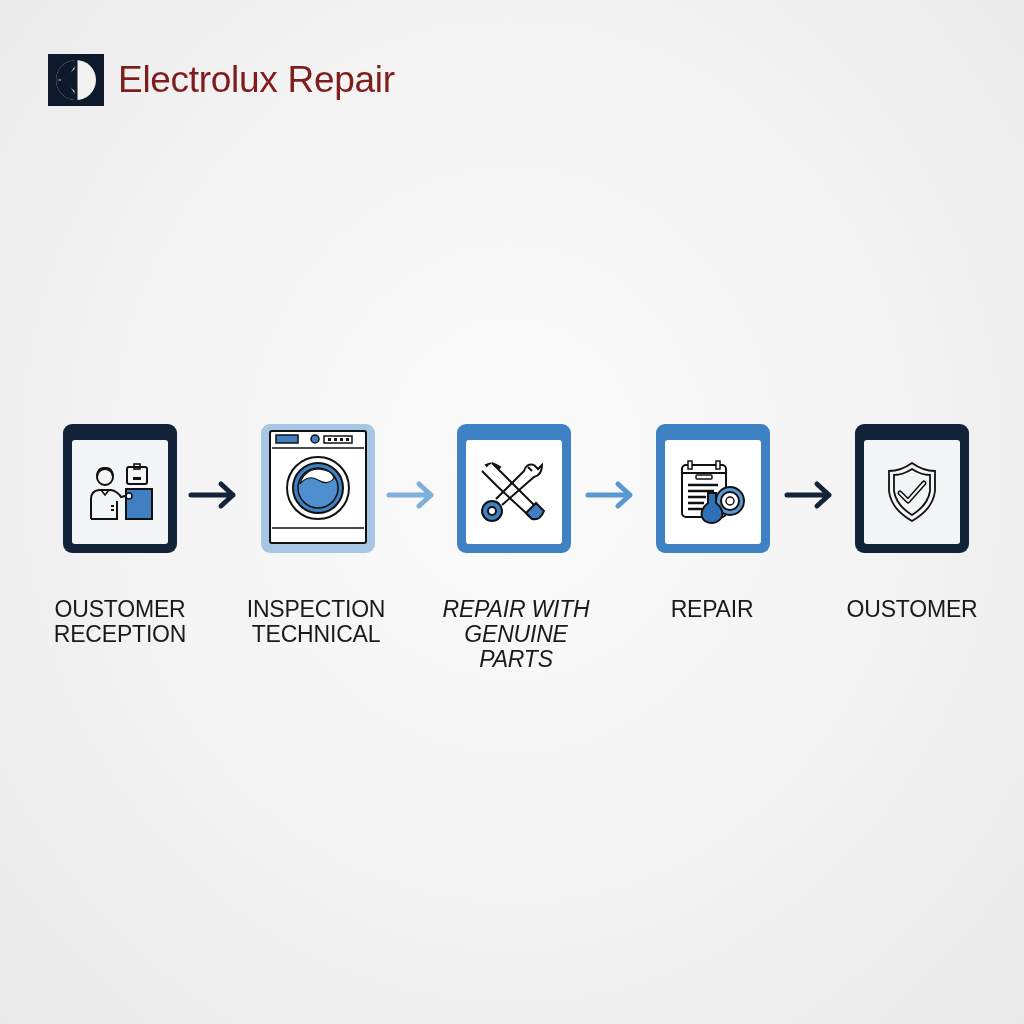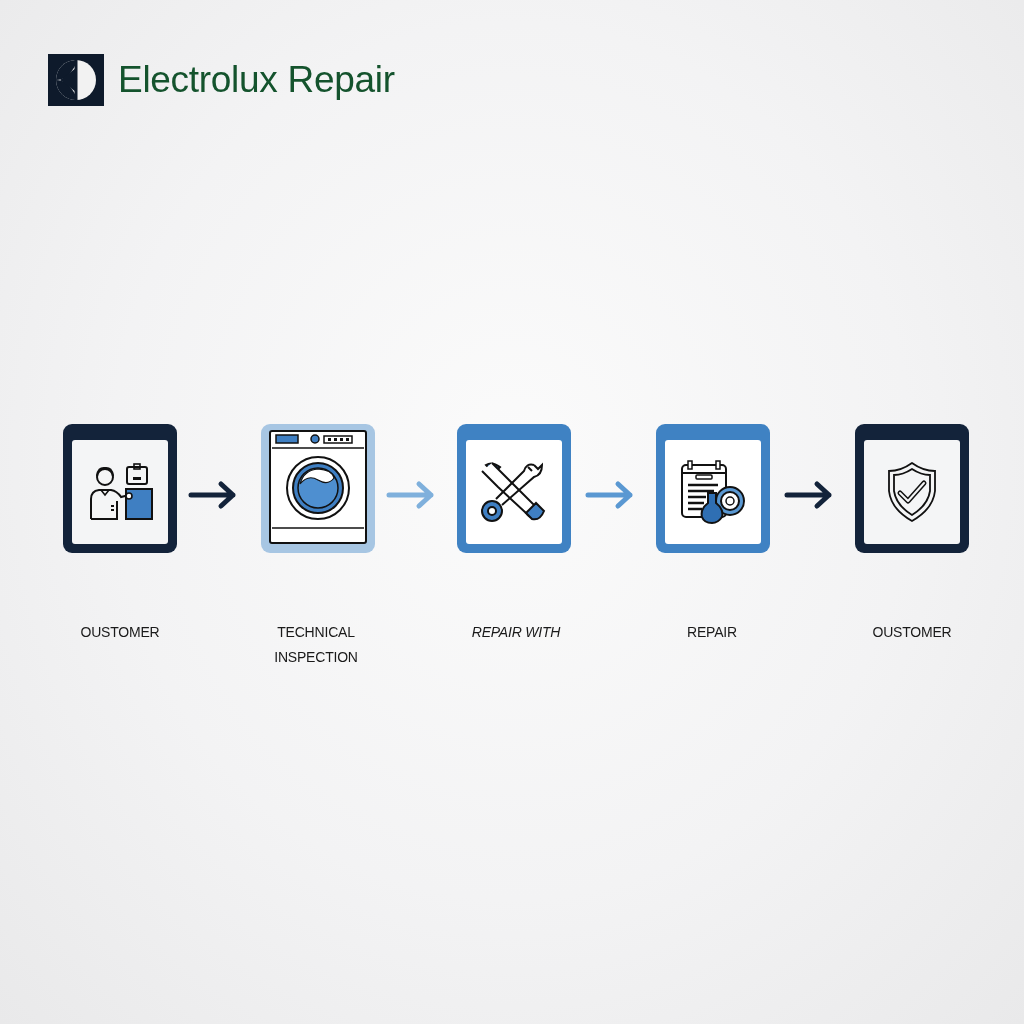--- a/index.html
+++ b/index.html
@@ -4,34 +4,34 @@
 <style>
   html, body { margin:0; padding:0; }
   body {
     width:1024px; height:1024px; overflow:hidden; position:relative;
     background: radial-gradient(ellipse at 50% 45%, #fbfbfb 0%, #f3f3f4 55%, #e9e9ea 100%);
     font-family: "Liberation Sans", "DejaVu Sans", sans-serif;
     color:#111;
   }
   .brand { position:absolute; left:48px; top:54px; display:flex; align-items:center; }
   .logo-mark { width:56px; height:52px; background:#0e1a2b; display:flex; align-items:center; justify-content:center; }
-  .brand-text { margin-left:14px; font-size:37px; letter-spacing:-0.3px; color:#14532d; line-height:52px; }
+  .brand-text { margin-left:14px; font-size:37px; letter-spacing:-0.3px; color:#7f1d1d; line-height:52px; }
   .brand-text .b1 { font-weight:normal; }
   .brand-text .b2 { font-weight:normal; margin-left:10px; }
 
   .step { position:absolute; top:424px; width:114px; height:129px; box-sizing:border-box; border-radius:9px; }
   .step .inner { position:absolute; left:9px; top:16px; right:9px; bottom:9px; background:#f4f5f6; border-radius:3px; display:flex; align-items:center; justify-content:center; }
   .step.dark { background:#13233a; }
   .step.mid { background:#3f82c3; }
   .step.light { background:#a7c6e3; }
   .step.light .inner { left:8px; top:6px; right:8px; bottom:9px; background:#fff; }
 
   .arrow { position:absolute; top:480px; width:52px; height:30px; }
 
-  .label { position:absolute; top:620px; width:180px; text-align:center; font-size:14px; line-height:25px; color:#1a1a1a; letter-spacing:-0.2px; }
+  .label { position:absolute; top:597px; width:180px; text-align:center; font-size:23px; line-height:25px; color:#1a1a1a; letter-spacing:-0.2px; }
 </style>
 </head>
 <body>
 
 <div class="brand">
   <div class="logo-mark">
     <svg width="44" height="44" viewBox="0 0 44 44">
       <circle cx="22" cy="22" r="20" fill="#f2f2f2"></circle>
       <path d="M22 2 L22 42" stroke="#0e1a2b" stroke-width="3"></path>
       <path d="M2 22 Q14 22 22 6 L22 2 A20 20 0 0 0 2 22 Z" fill="#0e1a2b"></path>
@@ -140,26 +140,28 @@
       <path d="M25 2 Q36 10 48 10 L48 30 Q46 48 25 60 Q4 48 2 30 L2 10 Q14 10 25 2 Z" fill="none" stroke="#111" stroke-width="1.8"></path>
       <path d="M25 8 Q34 14 43 14 L43 30 Q41 44 25 54 Q9 44 7 30 L7 14 Q16 14 25 8 Z" fill="none" stroke="#111" stroke-width="1.8"></path>
       <path d="M13 32 L21 40 L37 22" fill="none" stroke="#111" stroke-width="5" stroke-linecap="round" stroke-linejoin="round"></path>
       <path d="M13 32 L21 40 L37 22" fill="none" stroke="#f4f5f6" stroke-width="2" stroke-linecap="round" stroke-linejoin="round"></path>
     </svg>
   </div>
 </div>
 
 <div class="label" style="left:30px;">
   <div>OUSTOMER</div>
+  <div>RECEPTION</div>
 </div>
 <div class="label" style="left:226px;">
+  <div>INSPECTION</div>
   <div>TECHNICAL</div>
-  <div>INSPECTION</div>
 </div>
 <div class="label" style="left:426px;font-style:italic;">
   <div>REPAIR WITH</div>
+  <div>GENUINE PARTS</div>
 </div>
 <div class="label" style="left:622px;">
   <div>REPAIR</div>
 </div>
 <div class="label" style="left:822px;">
   <div>OUSTOMER</div>
 </div>
 
 </body></html>

